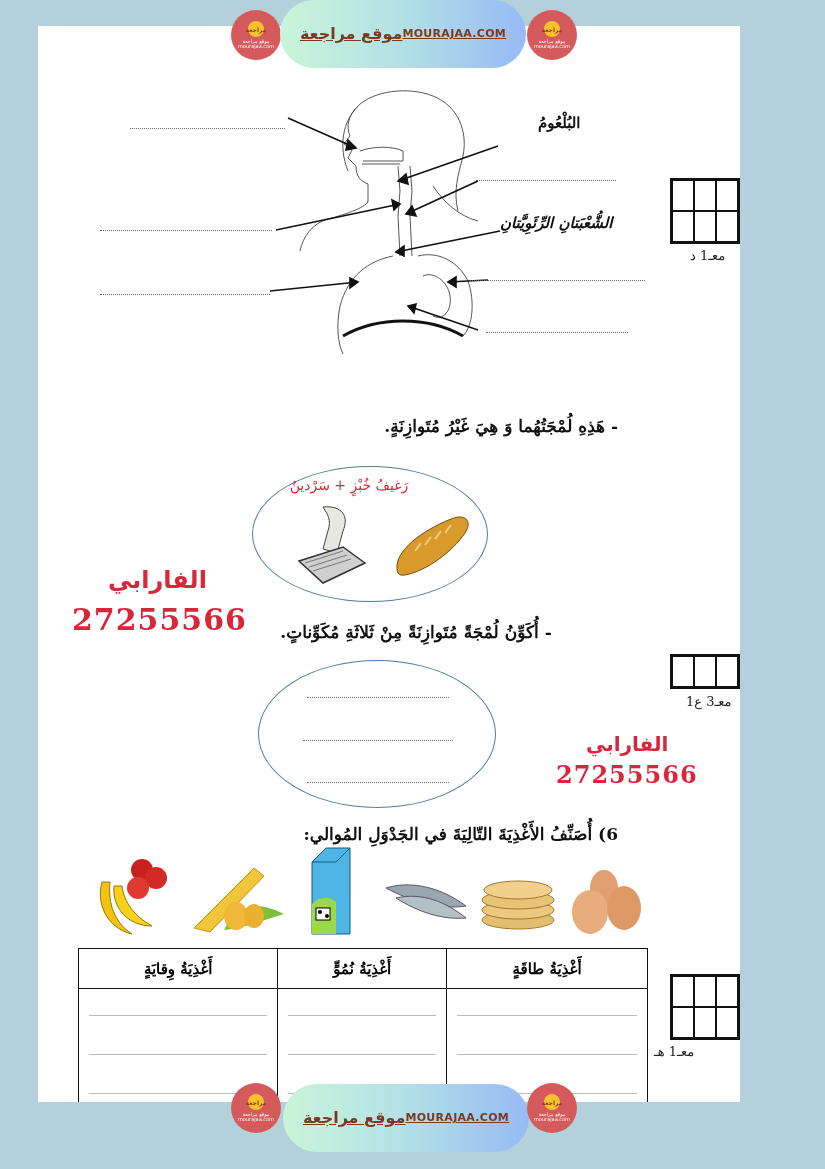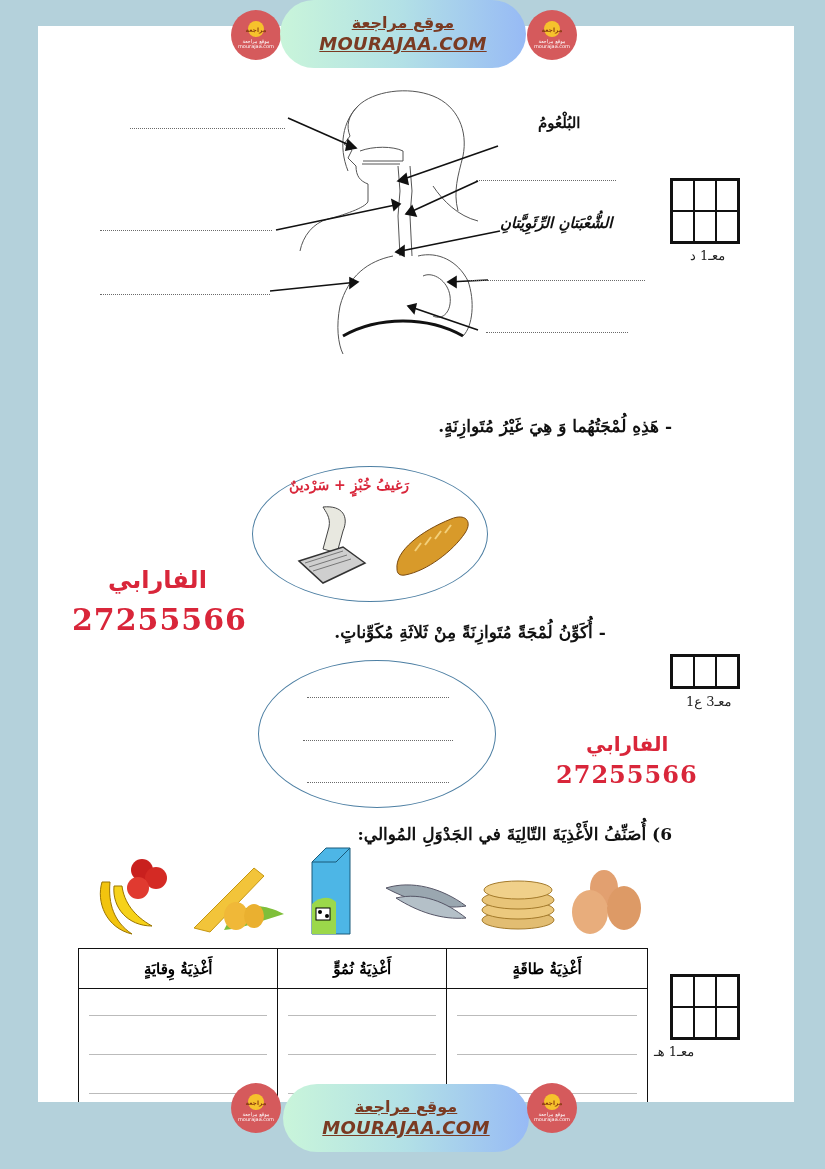--- a/index.html
+++ b/index.html
@@ -1,26 +1,26 @@
 <!DOCTYPE html>
 <html><head>
 <meta charset="utf-8">
 <style>
   * { box-sizing: border-box; margin: 0; padding: 0; }
   html, body { width: 825px; height: 1169px; overflow: hidden; }
   body { background: #b4d1db; font-family: "DejaVu Serif", serif; position: relative; }
-  .sheet { position: absolute; left: 38px; top: 26px; width: 756px; height: 1076px; background: #ffffff; overflow: hidden; }
+  .sheet { position: absolute; left: 38px; top: 26px; width: 702px; height: 1076px; background: #ffffff; overflow: hidden; }
   .abs { position: absolute; }
 
   
   .banner { position: absolute; width: 246px; height: 68px; border-radius: 34px;
     background: linear-gradient(90deg, #c9f5da 0%, #b2e0e6 50%, #97baf5 100%);
-    display: flex; flex-direction: column; align-items: center; justify-content: center; z-index: 5; }
+    display: flex; flex-direction: row; align-items: center; justify-content: center; z-index: 5; }
   .banner .ar { font-family: "DejaVu Sans", sans-serif; font-weight: bold; color: #7a3a22; font-size: 16px; text-decoration: underline; line-height: 20px; }
-  .banner .en { font-family: "DejaVu Sans", sans-serif; font-weight: bold; color: #7a3a22; font-size: 18px; text-decoration: underline; line-height: 22px; letter-spacing: 0.3px; font-style: italic; }
+  .banner .en { font-family: "DejaVu Sans", sans-serif; font-weight: bold; color: #7a3a22; font-size: 11px; text-decoration: underline; line-height: 22px; letter-spacing: 0.3px; }
   .badge { position: absolute; width: 50px; height: 50px; border-radius: 50%; background: #d55a5c; z-index: 5;
     display: flex; flex-direction: column; align-items: center; justify-content: center; }
   .badge .dot { width: 16px; height: 16px; border-radius: 50%; background: #f6c22c; color: #8a3c10; font-size: 6px; font-weight: bold; display:flex; align-items:center; justify-content:center; font-family: "DejaVu Sans", sans-serif; }
   .badge .tiny { font-size: 5px; color: #fff; font-family: "DejaVu Sans", sans-serif; margin-top: 2px; line-height: 5px; text-align:center; }
 
   .dots { position: absolute; border-bottom: 1px dotted #6a6a6a; height: 1px; }
   .label-ar { position: absolute; font-size: 15px; color: #111; direction: rtl; font-weight: bold; }
   .q { position: absolute; direction: rtl; font-size: 17px; color: #111; text-align: right; font-weight: bold; }
 
   .grade-box { position: absolute; border: 2px solid #111; display: grid; }
@@ -112,21 +112,21 @@
       <div></div>
       <div></div>
       <div></div>
       <div></div>
   </div>
   <div class="grade-caption" style="left:652px; top:222px;">معـ1 د</div>
 
   <div class="q" style="right:122px; top:390px; width:560px;">- هَذِهِ لُمْجَتُهُما وَ هِيَ غَيْرُ مُتَوازِنَةٍ.</div>
 
   <div class="ellipse" style="left:214px; top:440px; width:236px; height:136px;">
-    <div class="abs" style="left:16px; top:10px; color:#d9263a; font-size:14px; direction:rtl; width:160px; text-align:center; font-weight:bold;">رَغيفُ خُبْزٍ + سَرْدينٌ</div>
+    <div class="abs" style="left:16px; top:10px; color:#d9263a; font-size:14px; direction:rtl; width:160px; text-align:center; font-weight:normal;">رَغيفُ خُبْزٍ + سَرْدينٌ</div>
     <svg class="abs" style="left:40px; top:36px;" width="80" height="90">
       <path d="M30 4 C50 2 56 14 50 28 L44 50 L30 46 L36 24 C38 14 32 8 30 4 Z" fill="#e8e8e0" stroke="#444"></path>
       <path d="M6 58 L50 44 L72 60 L30 80 Z" fill="#cfcfcf" stroke="#333" stroke-width="1.5"></path>
       <path d="M12 60 L50 48 M16 64 L54 52 M20 68 L58 56" stroke="#777"></path>
     </svg>
     <svg class="abs" style="left:138px; top:44px;" width="82" height="70">
       <path d="M6 58 C4 40 30 20 60 8 C74 2 82 10 74 22 C62 40 36 60 14 64 C8 65 6 62 6 58 Z" fill="#d89a2a" stroke="#7a4a10"></path>
       <path d="M24 40 L30 32 M34 34 L40 26 M44 28 L50 20 M54 22 L60 14" stroke="#f3d07a" stroke-width="2"></path>
     </svg>
   </div>

